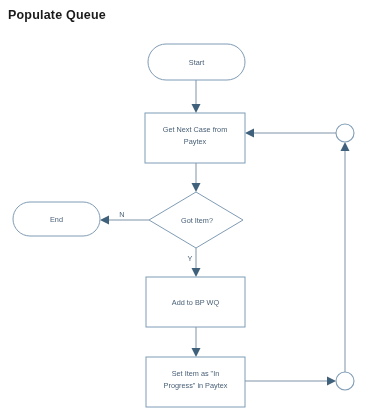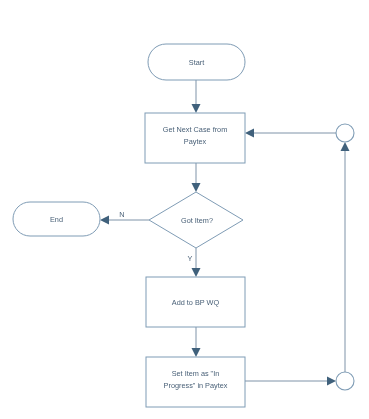--- a/index.html
+++ b/index.html
@@ -59,20 +59,21 @@
   }
   .arrow-head {
     fill: #40617c;
   }
 </style>
 </head>
 <body>
 
 <div id="page">
 
+  <div id="page-title">Populate Queue</div>
 
   <svg id="flow-svg" viewBox="0 0 369 419">
 
     <g>
       <line class="edge-line" x1="196" y1="80" x2="196" y2="106"></line>
       <polygon class="arrow-head" points="196,113 191.5,104 200.5,104"></polygon>
     </g>
 
     <g>
       <line class="edge-line" x1="196" y1="163" x2="196" y2="185"></line>

